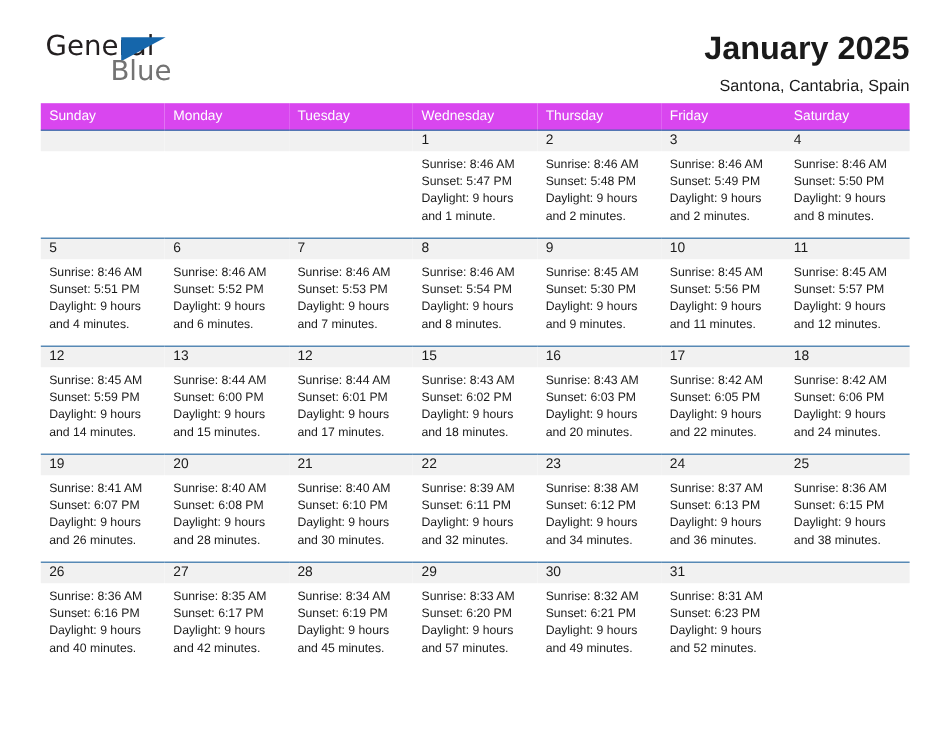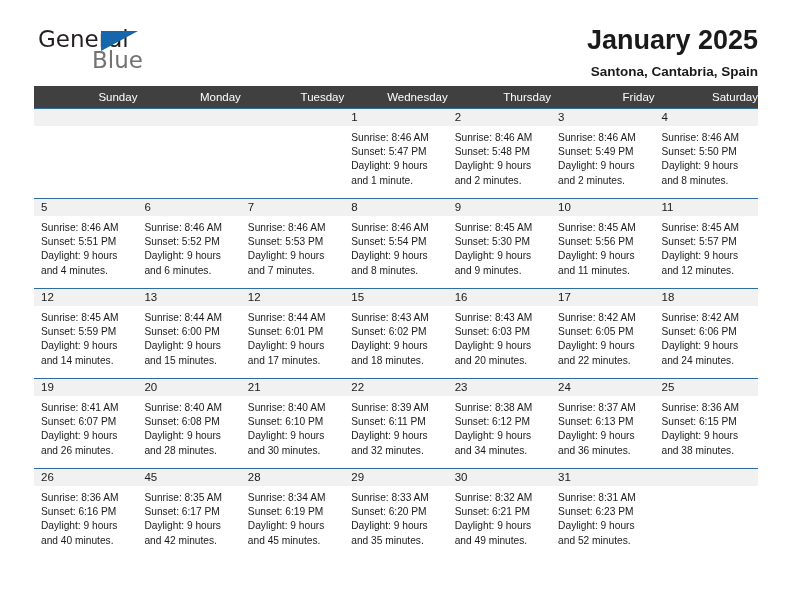--- a/index.html
+++ b/index.html
@@ -70,40 +70,40 @@
   }
   .cal-title {
     font-size: 27px;
     font-weight: bold;
     color: #1a1a1a;
     line-height: 1.05;
     white-space: nowrap;
   }
   .cal-subtitle {
     font-size: 13.5px;
-    font-weight: bold;
+    font-weight: normal;
     color: #1a1a1a;
     margin-top: 10px;
     white-space: nowrap;
     margin-left: 45px;
   }
 
   
   .calendar {
     margin-top: 12px;
     width: 724px;
     border-collapse: collapse;
     table-layout: fixed;
   }
   .calendar th {
-    background: #404040;
+    background: #d946ef;
     color: #ffffff;
     font-size: 11.5px;
     font-weight: normal;
-    text-align: right;
+    text-align: left;
     padding: 5px 0 5px 7px;
     height: 11px;
     border: none;
   }
   .week-row > td {
     vertical-align: top;
     padding: 0;
     border-top: 1.4px solid #2e6da4;
     height: 89px;
     background: #ffffff;
@@ -406,21 +406,21 @@
           <td>
             <div class="daynum-band">26</div>
             <div class="cell-body">
               <div class="cell-line">Sunrise: 8:36 AM</div>
               <div class="cell-line">Sunset: 6:16 PM</div>
               <div class="cell-line">Daylight: 9 hours</div>
               <div class="cell-line">and 40 minutes.</div>
             </div>
           </td>
           <td>
-            <div class="daynum-band">45</div>
+            <div class="daynum-band">27</div>
             <div class="cell-body">
               <div class="cell-line">Sunrise: 8:35 AM</div>
               <div class="cell-line">Sunset: 6:17 PM</div>
               <div class="cell-line">Daylight: 9 hours</div>
               <div class="cell-line">and 42 minutes.</div>
             </div>
           </td>
           <td>
             <div class="daynum-band">28</div>
             <div class="cell-body">
@@ -429,21 +429,21 @@
               <div class="cell-line">Daylight: 9 hours</div>
               <div class="cell-line">and 45 minutes.</div>
             </div>
           </td>
           <td>
             <div class="daynum-band">29</div>
             <div class="cell-body">
               <div class="cell-line">Sunrise: 8:33 AM</div>
               <div class="cell-line">Sunset: 6:20 PM</div>
               <div class="cell-line">Daylight: 9 hours</div>
-              <div class="cell-line">and 35 minutes.</div>
+              <div class="cell-line">and 57 minutes.</div>
             </div>
           </td>
           <td>
             <div class="daynum-band">30</div>
             <div class="cell-body">
               <div class="cell-line">Sunrise: 8:32 AM</div>
               <div class="cell-line">Sunset: 6:21 PM</div>
               <div class="cell-line">Daylight: 9 hours</div>
               <div class="cell-line">and 49 minutes.</div>
             </div>

